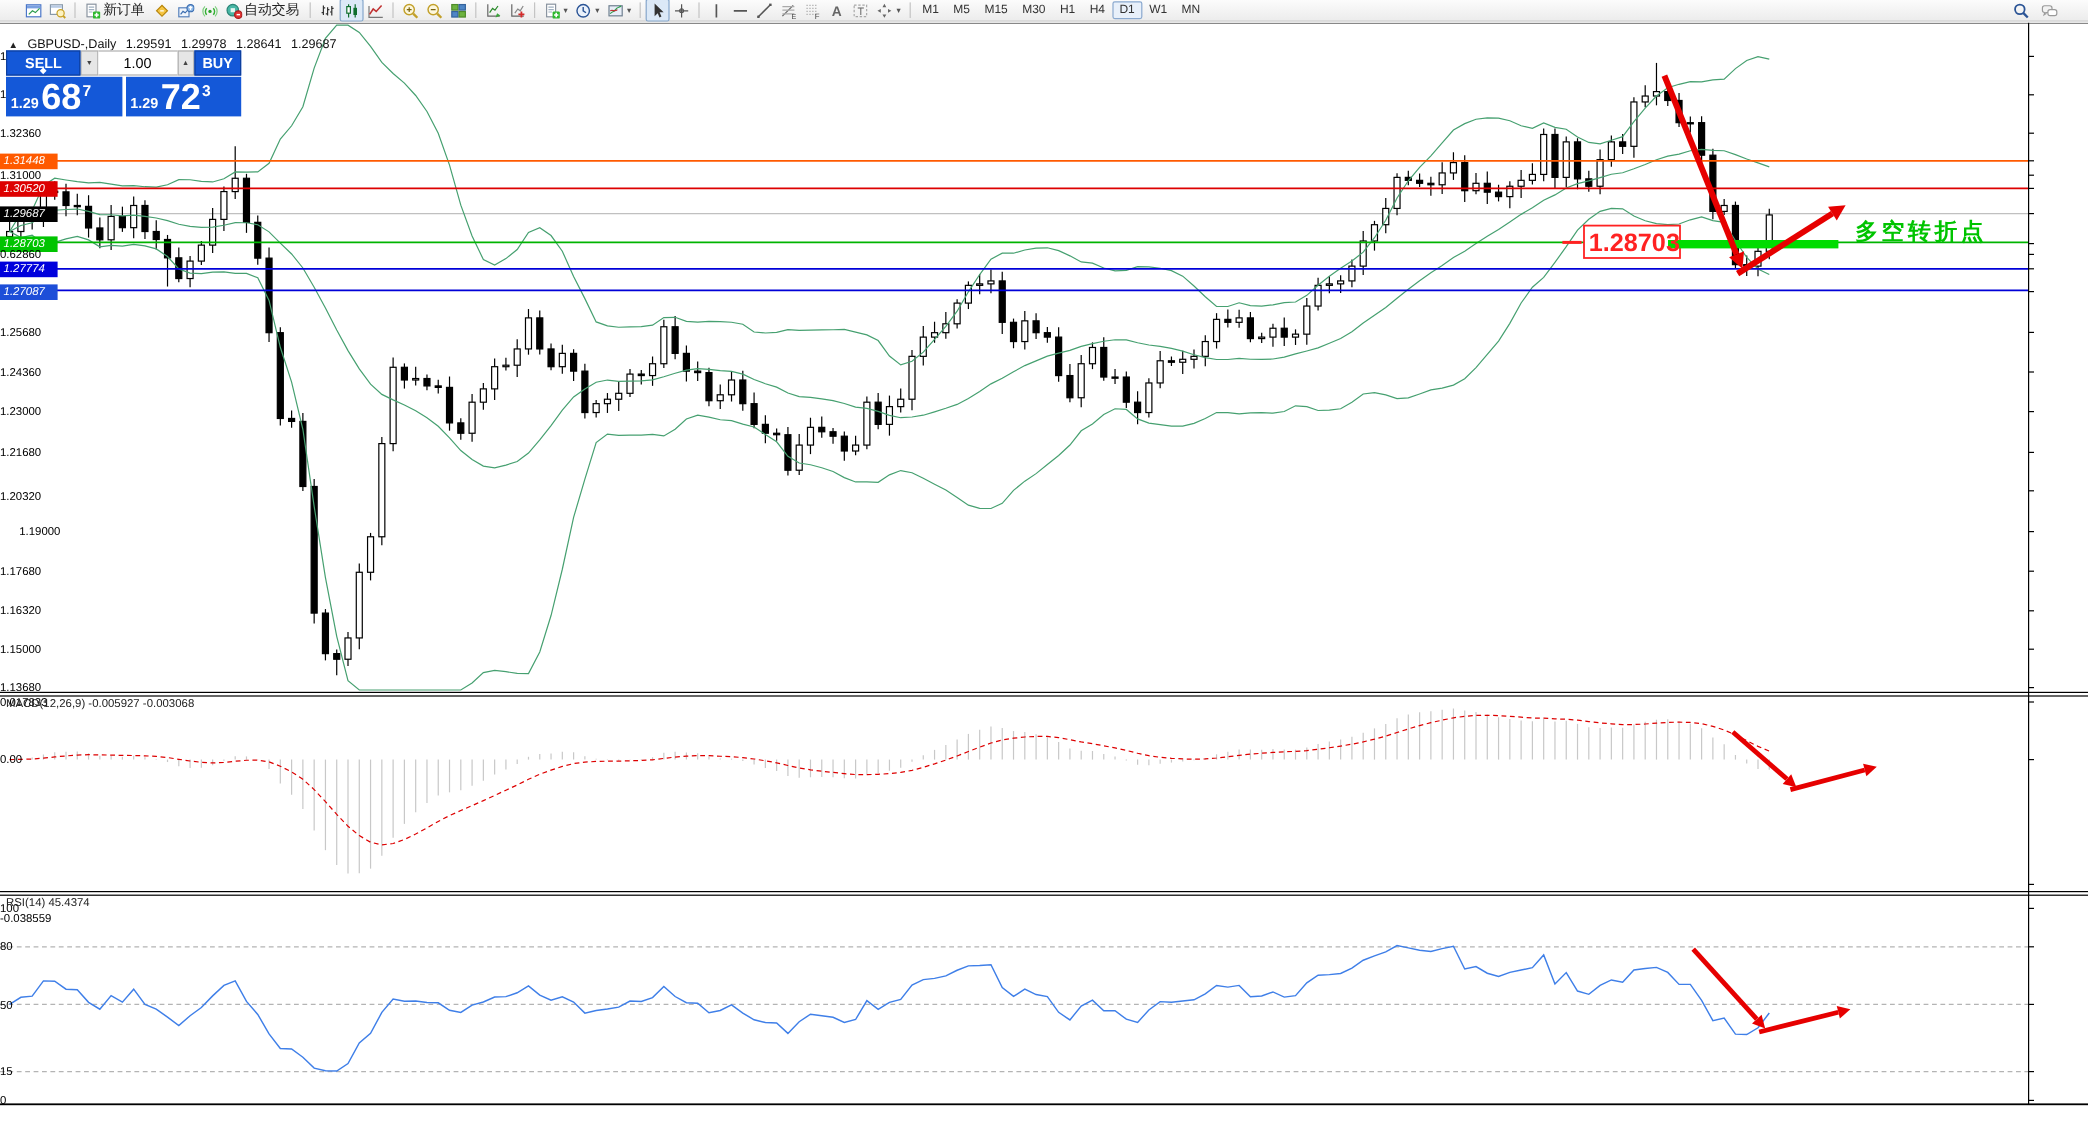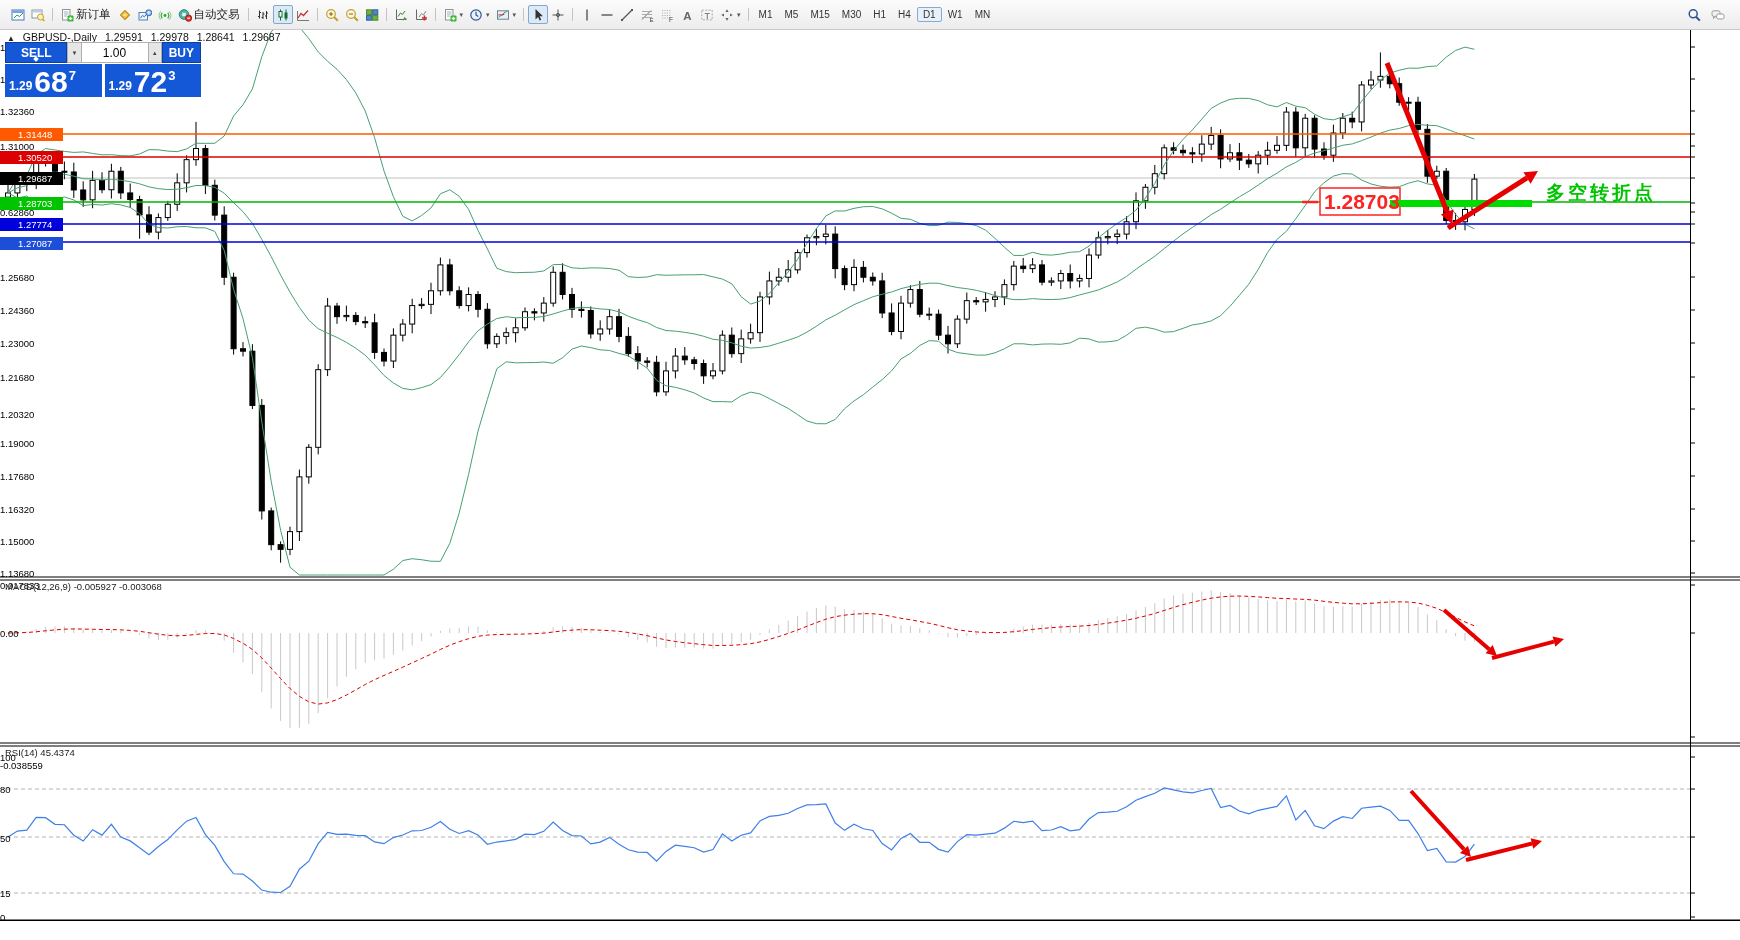--- a/index.html
+++ b/index.html
@@ -1,40 +1,40 @@
 <!DOCTYPE html>
 <html><head>
 <meta charset="utf-8">
 <style>
   html,body{margin:0;padding:0;background:#fff;}
   body{width:1740px;height:940px;position:relative;overflow:hidden;
        font-family:"Liberation Sans","DejaVu Sans",sans-serif;}
   #app{position:absolute;inset:0;}
   
-  #toolbar{position:absolute;left:0;top:0;width:1740px;height:30px;
+  #toolbar{position:absolute;left:0;top:0;width:1740px;height:18px;
     background:linear-gradient(#fcfcfc,#ececec);border-bottom:1px solid #c9c9c9;
-    display:flex;align-items:center;padding:0 8px;box-sizing:border-box;white-space:nowrap;z-index:10;}
+    display:flex;align-items:center;padding:0 18px;box-sizing:border-box;white-space:nowrap;z-index:10;}
   .tb-btn{height:17px;display:inline-flex;align-items:center;gap:2px;padding:0 2px;
     border:1px solid transparent;border-radius:2px;cursor:default;}
   .tb-btn.pressed{background:#dcE9f7;border-color:#86a7cc;}
   .tb-btn svg{display:block;}
   .tb-label{font-size:11.5px;color:#222;padding-right:1px;}
   .tb-dd{font-size:7px;color:#555;margin-left:1px;}
   .tb-sep{display:inline-block;width:1px;height:13px;background:#c4c4c4;margin:0 4px;}
   .tf-btn{font-size:10px;color:#333;padding:1px 5px;border:1px solid transparent;border-radius:2px;}
   .tf-btn.pressed{background:#e8f0fa;border-color:#8aa9cf;}
   #tb-right{margin-left:auto;display:flex;align-items:center;gap:4px;padding-right:4px;}
   
   .chart-title{position:absolute;left:7px;top:31px;font-size:10.5px;color:#111;z-index:4;}
   .chart-title span{margin-right:5px;}
   .dir-glyph{font-size:8px;color:#222;}
   .pane-label{position:absolute;left:5px;font-size:9.5px;color:#222;z-index:3;}
   
   .ax{position:absolute;left:1697px;font-size:9.5px;color:#000;height:13px;line-height:13px;z-index:3;}
-  .ax.badge{left:1692px;width:45px;color:#fff;padding-left:18px;}
+  .ax.badge{left:1692px;width:45px;color:#fff;padding-left:3px;font-style:italic;}
   .dt{position:absolute;top:923px;font-size:9.5px;color:#000;z-index:3;}
   
   .trade-panel{position:absolute;left:5px;top:42px;width:196px;z-index:6;}
   .tp-row1{display:flex;height:21px;}
   .tp-sell,.tp-buy{background:#1458d8;color:#fff;font-weight:bold;font-size:12px;
      border:1px solid #0d3f9e;position:relative;}
   .tp-sell{width:70px;}
   .tp-buy{flex:1;}
   .tp-sell::after{content:"";position:absolute;left:50%;bottom:1px;width:4px;height:4px;
      background:#fff;transform:translateX(-50%) rotate(45deg);}
@@ -839,21 +839,21 @@
       <div class="ax badge" style="left: 0px; top: 171.5px; background: rgb(0, 0, 0);">1.29687</div>
       <div class="ax badge" style="left: 0px; top: 196.5px; background: rgb(0, 196, 0);">1.28703</div>
       <div class="ax" style="left: 0px; top: 205.5px;">0.62860</div>
       <div class="ax badge" style="left: 0px; top: 217.5px; background: rgb(0, 0, 220);">1.27774</div>
       <div class="ax badge" style="left: 0px; top: 236.5px; background: #1d4ed8;">1.27087</div>
       <div class="ax" style="left: 0px; top: 270.5px;">1.25680</div>
       <div class="ax" style="left: 0px; top: 303.5px;">1.24360</div>
       <div class="ax" style="left: 0px; top: 336.5px;">1.23000</div>
       <div class="ax" style="left: 0px; top: 370.5px;">1.21680</div>
       <div class="ax" style="left: 0px; top: 408px;">1.20320</div>
-      <div class="ax" style="left: 0px; top: 436.5px;">1.19000</div>
+      <div class="ax" style="left: 16px; top: 436.5px;">1.19000</div>
       <div class="ax" style="left: 0px; top: 469.5px;">1.17680</div>
       <div class="ax" style="left: 0px; top: 502.5px;">1.16320</div>
       <div class="ax" style="left: 0px; top: 534.5px;">1.15000</div>
       <div class="ax" style="left: 0px; top: 566.5px;">1.13680</div>
       <div class="ax" style="left: 0px; top: 578.5px;">0.017833</div>
       <div class="ax" style="left: 0px; top: 626.5px;">0.00</div>
       <div class="ax" style="left: 0px; top: 759px;">-0.038559</div>
       <div class="ax" style="left: 0px; top: 750.5px;">100</div>
       <div class="ax" style="left: 0px; top: 782.5px;">80</div>
       <div class="ax" style="left: 0px; top: 832px;">50</div>

